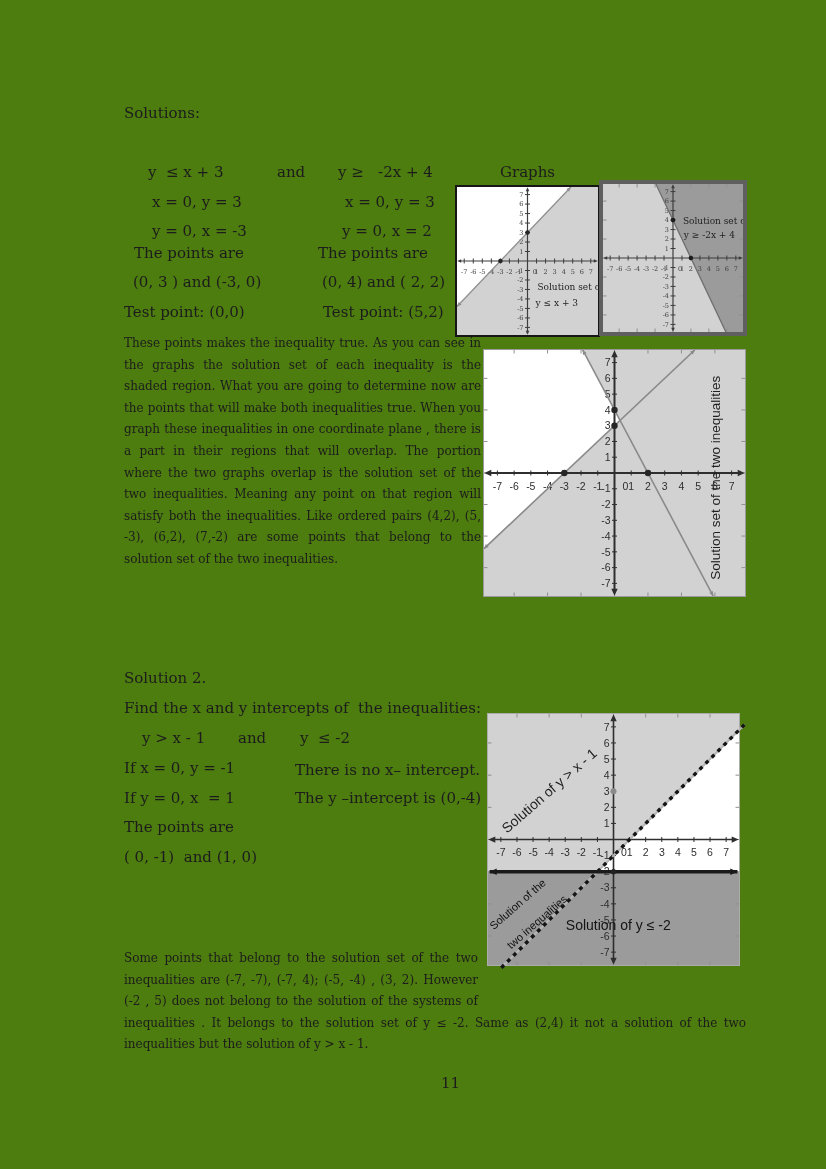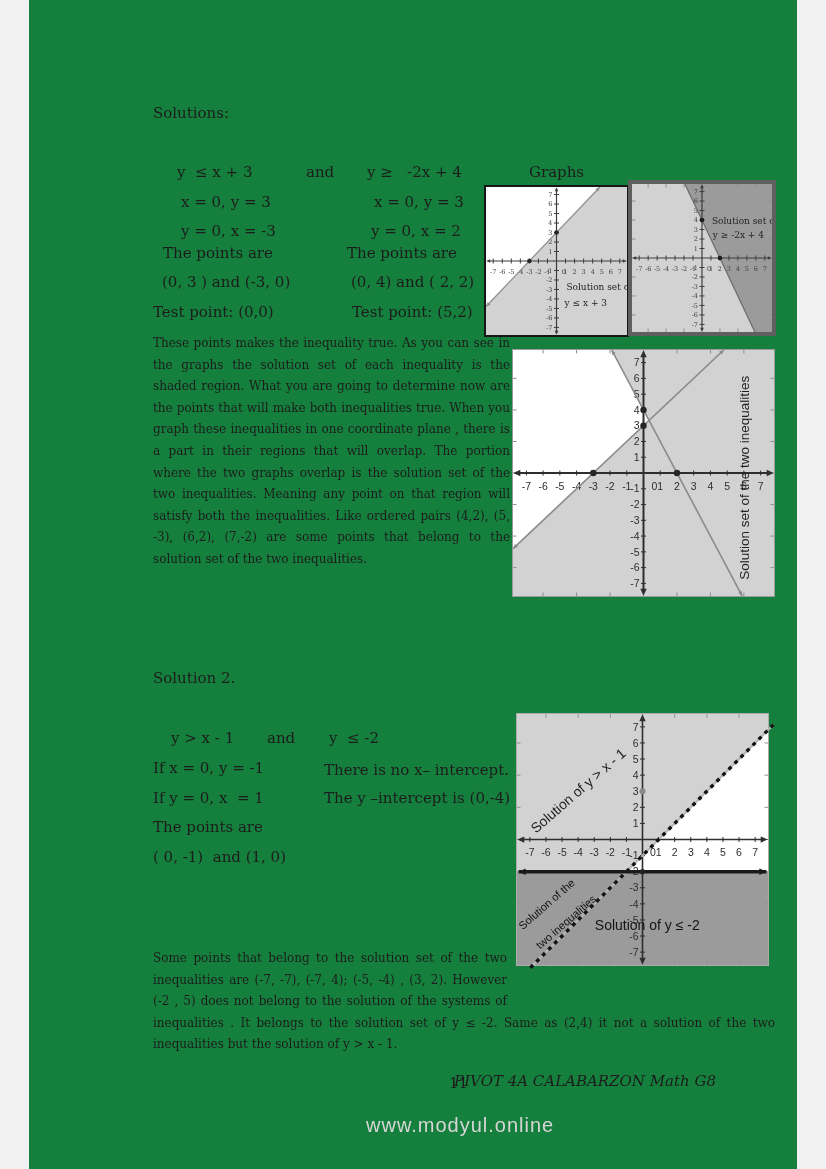--- a/index.html
+++ b/index.html
@@ -1,29 +1,29 @@
 <!DOCTYPE html>
 <html><head>
 <meta charset="utf-8">
 <style>
   html,body{margin:0;padding:0;background:#f2f2f2;}
-  .page{position:relative;width:768px;height:1169px;background:#15803d;
+  .page{position:relative;width:826px;height:1169px;background:#4d7c0f;
         font-family:"DejaVu Serif",serif;color:#1c1c1c;overflow:hidden;margin:0 auto;}
   .t{position:absolute;font-size:15px;line-height:1.25;white-space:pre;}
   .big{font-size:15px;}
   .para{position:absolute;font-size:12px;line-height:21.6px;text-align:justify;}
   .wrapspacer{float:right;width:268px;height:48px;}
   figure.graphfig{position:absolute;margin:0;padding:0;background:#fff;}
   figure.graphfig svg{display:block;}
   .ga{left:455px;top:185px;border:2px solid #161616;}
   .gb{left:599px;top:180px;border:4px solid #5f5f5f;}
   .gc{left:483px;top:349px;border:1px solid #9a9a9a;}
   .gd{left:487px;top:713px;border:1px solid #ababab;background:transparent;}
   .gd svg{overflow:visible;}
-  .pagenum{position:absolute;left:420px;top:1074px;width:40px;text-align:left;font-size:15px;}
+  .pagenum{position:absolute;left:420px;top:1074px;width:40px;text-align:right;font-size:15px;}
   .brand{position:absolute;right:81px;top:1072px;font-style:italic;font-size:15px;}
   .watermark{position:absolute;left:337px;top:1114px;font-family:"Liberation Sans",sans-serif;
              font-size:20px;color:#d6d6d6;letter-spacing:1px;}
 </style>
 </head>
 <body>
 
 <div class="page">
 
   <div class="t" style="left:124px;top:104px">Solutions:</div>
@@ -442,36 +442,35 @@
         <circle cx="125.5" cy="77.2" r="3" fill="#8a8a8a"></circle>
         <circle cx="125.5" cy="157.7" r="2.6" fill="#222222"></circle>
         <text x="64.4" y="80.4" fill="#1f1f1f" font-size="14" text-anchor="middle" font-family="&quot;Liberation Sans&quot;, sans-serif" transform="rotate(-41 64.4 80.4)">Solution of y  &gt;  x - 1</text>
         <text x="32.2" y="193.1" fill="#111111" font-size="11" text-anchor="middle" font-family="&quot;Liberation Sans&quot;, sans-serif" transform="rotate(-41 32.2 193.1)">Solution of the</text>
         <text x="51.5" y="210.8" fill="#111111" font-size="11" text-anchor="middle" font-family="&quot;Liberation Sans&quot;, sans-serif" transform="rotate(-41 51.5 210.8)">two  inequalities</text>
         <text x="130.3" y="215.6" fill="#141414" font-size="14" text-anchor="middle" font-family="&quot;Liberation Sans&quot;, sans-serif">Solution of  y ≤  -2</text>
       </svg>
   </figure>
 
   <div class="t" style="left:124px;top:669px">Solution 2.</div>
+  <div class="t" style="left:124px;top:699px">Find the x and y intercepts of  the inequalities:</div>
 
   <div class="t" style="left:142px;top:729px">y &gt; x - 1</div>
   <div class="t" style="left:238px;top:729px">and</div>
   <div class="t" style="left:300px;top:729px">y  ≤ -2</div>
 
   <div class="t" style="left:124px;top:759px">If x = 0, y = -1</div>
   <div class="t" style="left:295px;top:761px">There is no x– intercept.</div>
 
   <div class="t" style="left:124px;top:789px">If y = 0, x  = 1</div>
   <div class="t" style="left:295px;top:789px">The y –intercept is (0,-4)</div>
 
   <div class="t" style="left:124px;top:818px">The points are</div>
   <div class="t" style="left:124px;top:848px">( 0, -1)  and (1, 0)</div>
 
 
   <div class="para" style="left:124px;top:948px;width:622px;">
     <span class="wrapspacer"></span><span>Some points that belong to the solution set of the two inequalities  are (-7, -7),  (-7, 4); (-5, -4) , (3, 2). However (-2 , 5) does not belong to the solution of the systems of inequalities . It belongs to the solution set of  y ≤ -2. Same as  (2,4) it not a solution of the two inequalities but the solution of y &gt; x - 1.</span>
   </div>
 
   <div class="pagenum">11</div>
-  <div class="brand">PIVOT 4A CALABARZON Math G8</div>
-  <div class="watermark">www.modyul.online</div>
 
 </div>
 
 </body></html>

